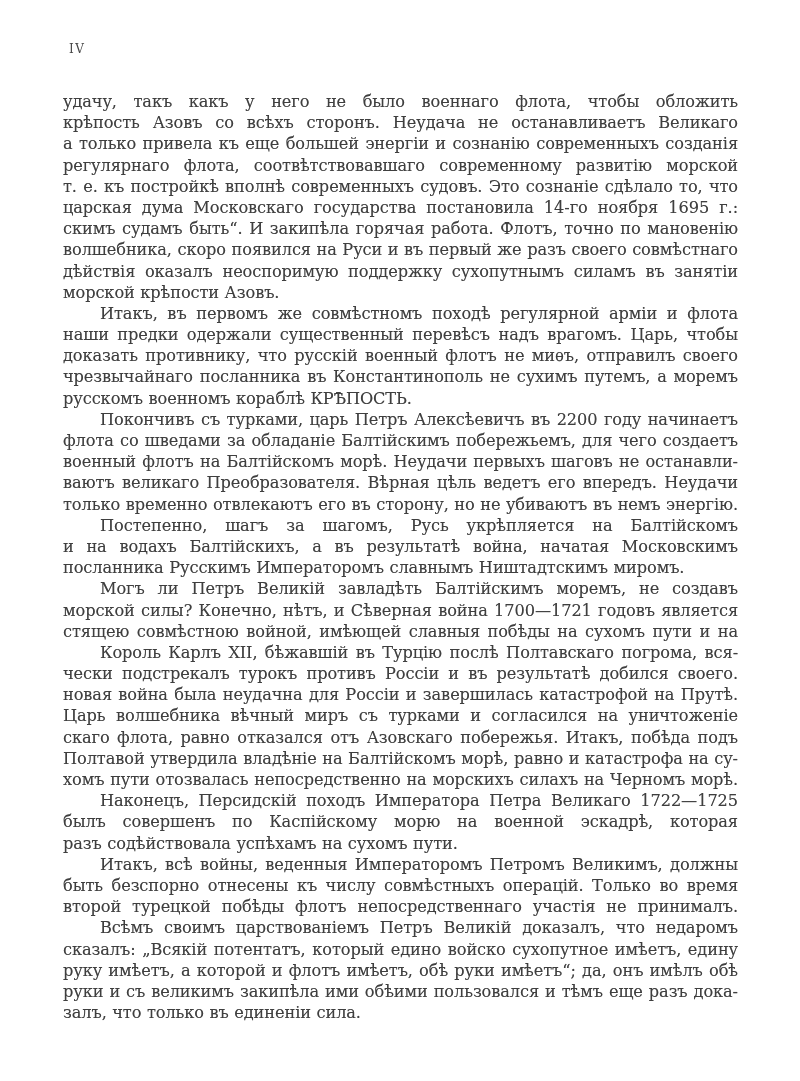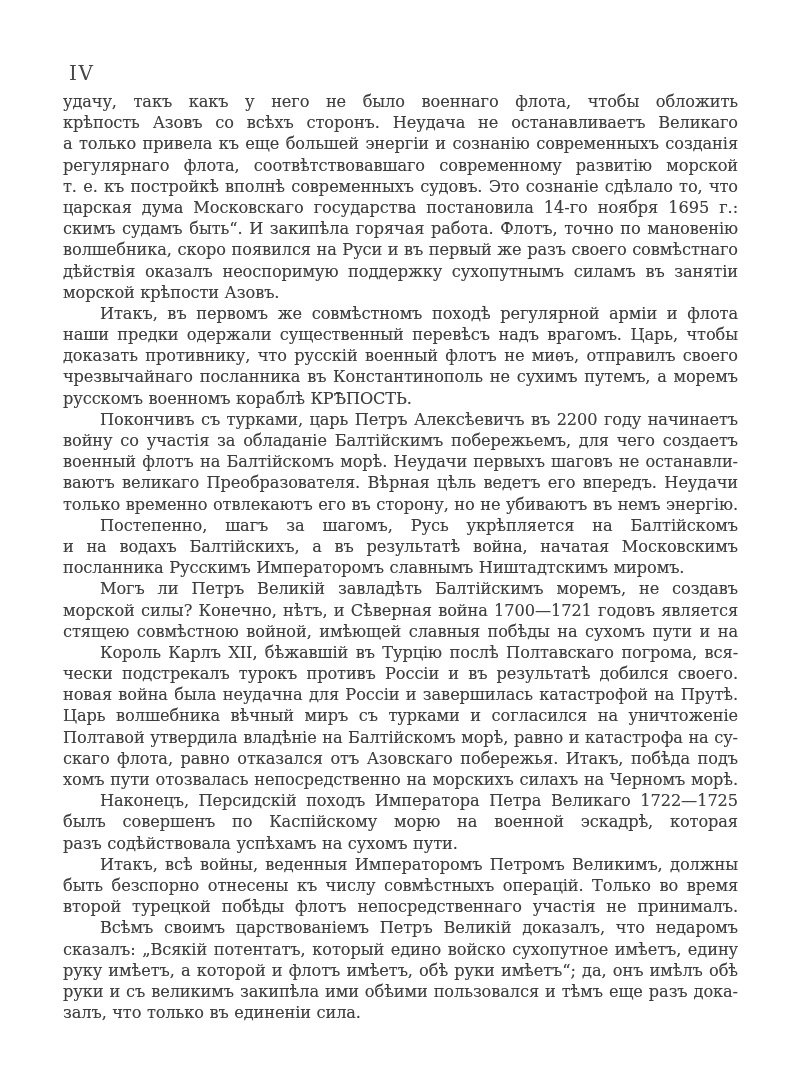--- a/index.html
+++ b/index.html
@@ -12,22 +12,22 @@
     width: 800px;
     height: 1081px;
     background: var(--paper, #ffffff);
     overflow: hidden;
     font-family: "DejaVu Serif", "Liberation Serif", serif;
     color: var(--ink, #3f3f3f);
   }
   .page-number {
     position: absolute;
     left: 69px;
-    top: 61px;
-    font-size: 20px;
+    top: 42px;
+    font-size: 12px;
     letter-spacing: 1.5px;
     color: #474747;
   }
   .text-block {
     position: absolute;
     left: 63px;
     top: 91px;
     width: 675px;
     font-size: 16.2px;
     line-height: 21.2px;
@@ -78,21 +78,21 @@
     <p class="para">
       <span class="ln ind">Итакъ, въ первомъ же совмѣстномъ походѣ регулярной арміи и флота</span>
       <span class="ln">наши предки одержали существенный перевѣсъ надъ врагомъ. Царь, чтобы</span>
       <span class="ln">доказать противнику, что русскій военный флотъ не миѳъ, отправилъ своего</span>
       <span class="ln">чрезвычайнаго посланника въ Константинополь не сухимъ путемъ, а моремъ на</span>
       <span class="ln fin">русскомъ военномъ кораблѣ КРѢПОСТЬ.</span>
     </p>
 
     <p class="para">
       <span class="ln ind">Покончивъ съ турками, царь Петръ Алексѣевичъ въ 2200 году начинаетъ</span>
-      <span class="ln">войну со участія за обладаніе Балтійскимъ побережьемъ, для чего создаетъ</span>
+      <span class="ln">флота со шведами за обладаніе Балтійскимъ побережьемъ, для чего создаетъ</span>
       <span class="ln">военный флотъ на Балтійскомъ морѣ. Неудачи первыхъ шаговъ не останавли-</span>
       <span class="ln">ваютъ великаго Преобразователя. Вѣрная цѣль ведетъ его впередъ. Неудачи</span>
       <span class="ln">только временно отвлекаютъ его въ сторону, но не убиваютъ въ немъ энергію.</span>
     </p>
 
     <p class="para">
       <span class="ln ind">Постепенно, шагъ за шагомъ, Русь укрѣпляется на Балтійскомъ побережьѣ</span>
       <span class="ln">и на водахъ Балтійскихъ, а въ результатѣ война, начатая Московскимъ царемъ,</span>
       <span class="ln fin">посланника Русскимъ Императоромъ славнымъ Ништадтскимъ миромъ.</span>
     </p>
@@ -101,22 +101,22 @@
       <span class="ln ind">Могъ ли Петръ Великій завладѣть Балтійскимъ моремъ, не создавъ надежной</span>
       <span class="ln">морской силы? Конечно, нѣтъ, и Сѣверная война 1700—1721 годовъ является бле-</span>
       <span class="ln">стящею совмѣстною войной, имѣющей славныя побѣды на сухомъ пути и на морѣ.</span>
     </p>
 
     <p class="para">
       <span class="ln ind">Король Карлъ XII, бѣжавшій въ Турцію послѣ Полтавскаго погрома, вся-</span>
       <span class="ln">чески подстрекалъ турокъ противъ Россіи и въ результатѣ добился своего. Эта</span>
       <span class="ln">новая война была неудачна для Россіи и завершилась катастрофой на Прутѣ.</span>
       <span class="ln">Царь волшебника вѣчный миръ съ турками и согласился на уничтоженіе Азов-</span>
+      <span class="ln">скаго флота, равно отказался отъ Азовскаго побережья. Итакъ, побѣда подъ</span>
       <span class="ln">Полтавой утвердила владѣніе на Балтійскомъ морѣ, равно и катастрофа на су-</span>
-      <span class="ln">скаго флота, равно отказался отъ Азовскаго побережья. Итакъ, побѣда подъ</span>
       <span class="ln">хомъ пути отозвалась непосредственно на морскихъ силахъ на Черномъ морѣ.</span>
     </p>
 
     <p class="para">
       <span class="ln ind">Наконецъ, Персидскій походъ Императора Петра Великаго 1722—1725 г.г.</span>
       <span class="ln">былъ совершенъ по Каспійскому морю на военной эскадрѣ, которая нѣсколько</span>
       <span class="ln fin">разъ содѣйствовала успѣхамъ на сухомъ пути.</span>
     </p>
 
     <p class="para">

